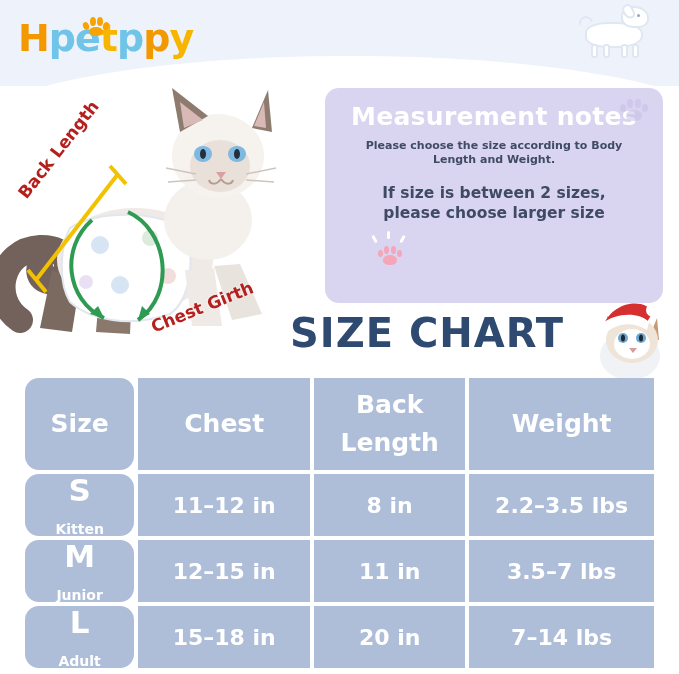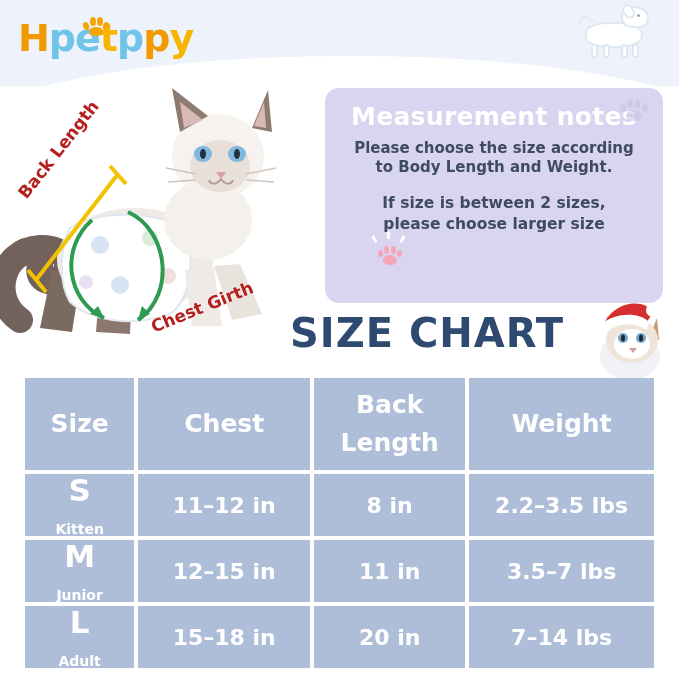--- a/index.html
+++ b/index.html
@@ -174,21 +174,21 @@
   .notes-title {
     font-family: "DejaVu Sans", sans-serif;
     font-size: 25px;
     font-weight: bold;
     color: #ffffff;
     margin: 2px 0 8px 0;
     letter-spacing: 0.3px;
   }
   .notes-body {
     font-family: "DejaVu Sans", sans-serif;
-    font-size: 15px;
+    font-size: 11px;
     font-weight: bold;
     color: #3f4a63;
     line-height: 1.28;
     margin: 0 6px;
   }
   .notes-divider-space { height: 10px; }
   .notes-second {
     font-family: "DejaVu Sans", sans-serif;
     font-size: 15.5px;
     font-weight: bold;
@@ -271,21 +271,21 @@
     display: flex;
     align-items: center;
     justify-content: center;
     flex-direction: column;
     font-family: "DejaVu Sans", sans-serif;
     font-weight: bold;
     text-align: center;
   }
   .head .tcell { height: 92px; font-size: 25px; line-height: 1.05; }
   .body .tcell { height: 62px; font-size: 22px; }
-  .c-size   { width: 110px; }
+  .c-size   { width: 110px; border-radius: 14px; }
   .c-chest  { width: 173px; }
   .c-back   { width: 152px; gap: 12px; }
   .c-weight { width: 186px; }
   .size-letter { font-size: 31px; line-height: 1.0; }
   .size-sub { font-size: 14px; font-weight: bold; line-height: 1.0; margin-top: 16px; }
 </style>
 </head>
 <body>
 
 <div id="page">

